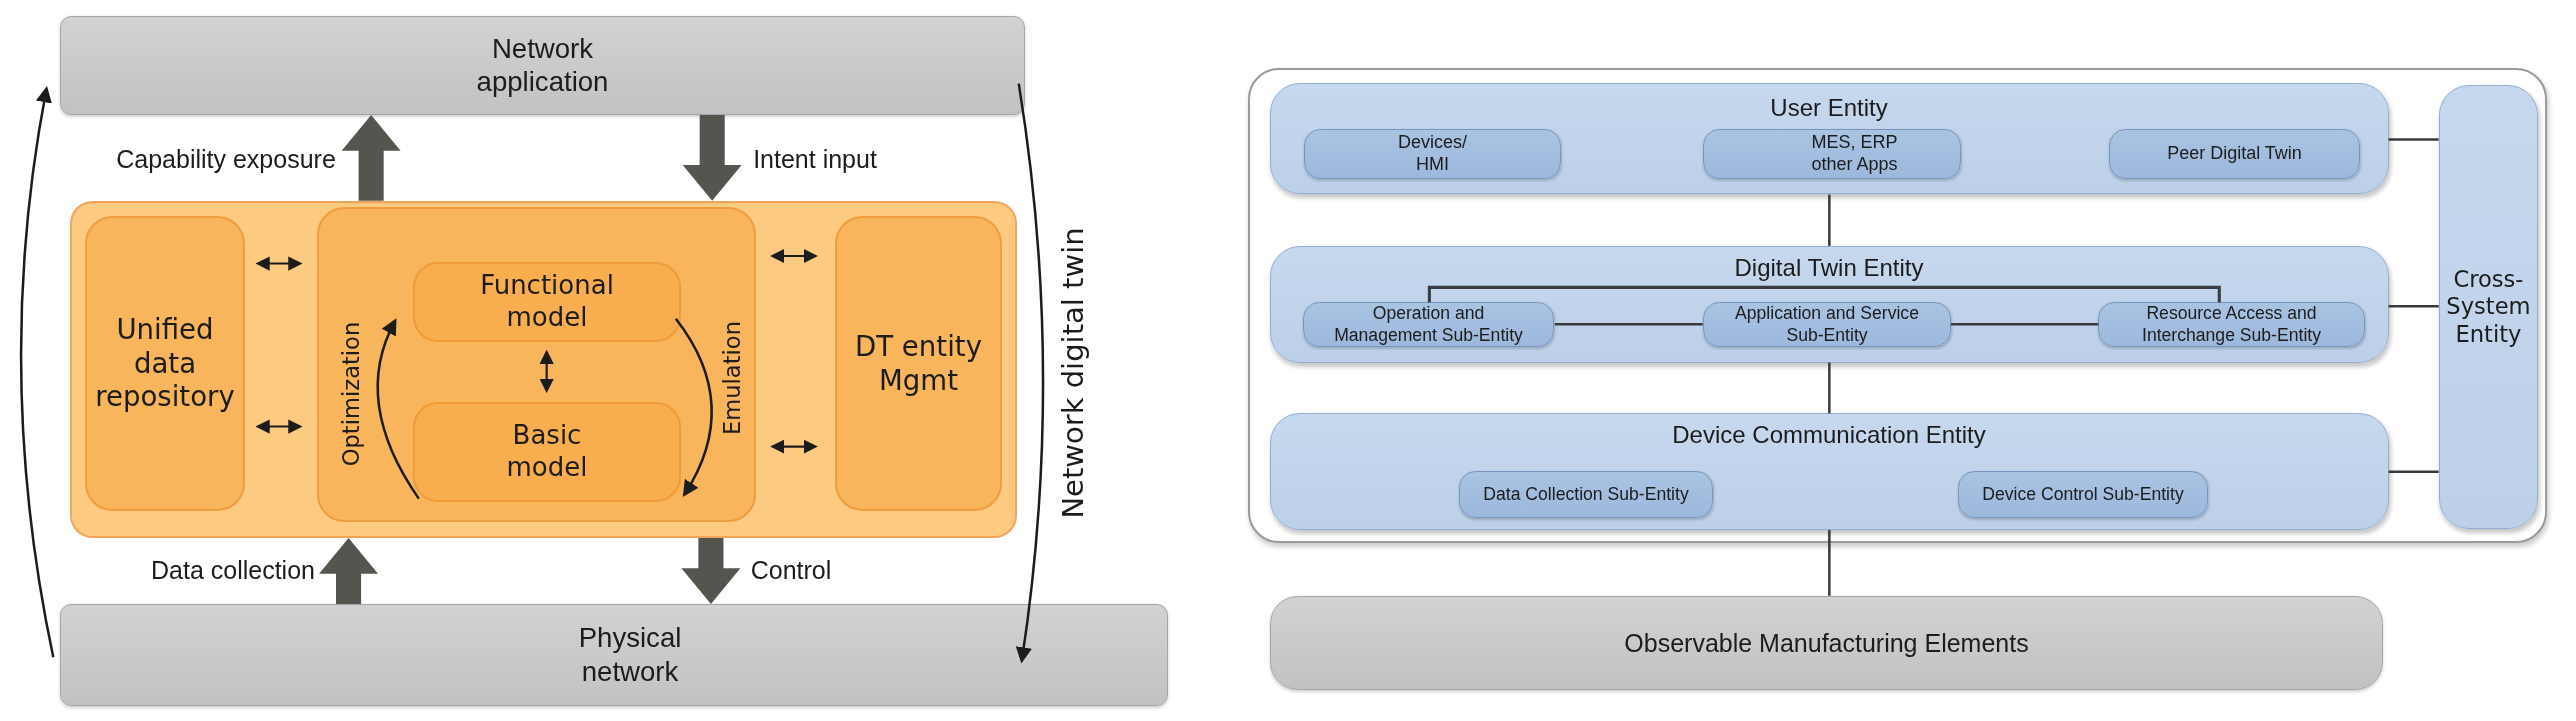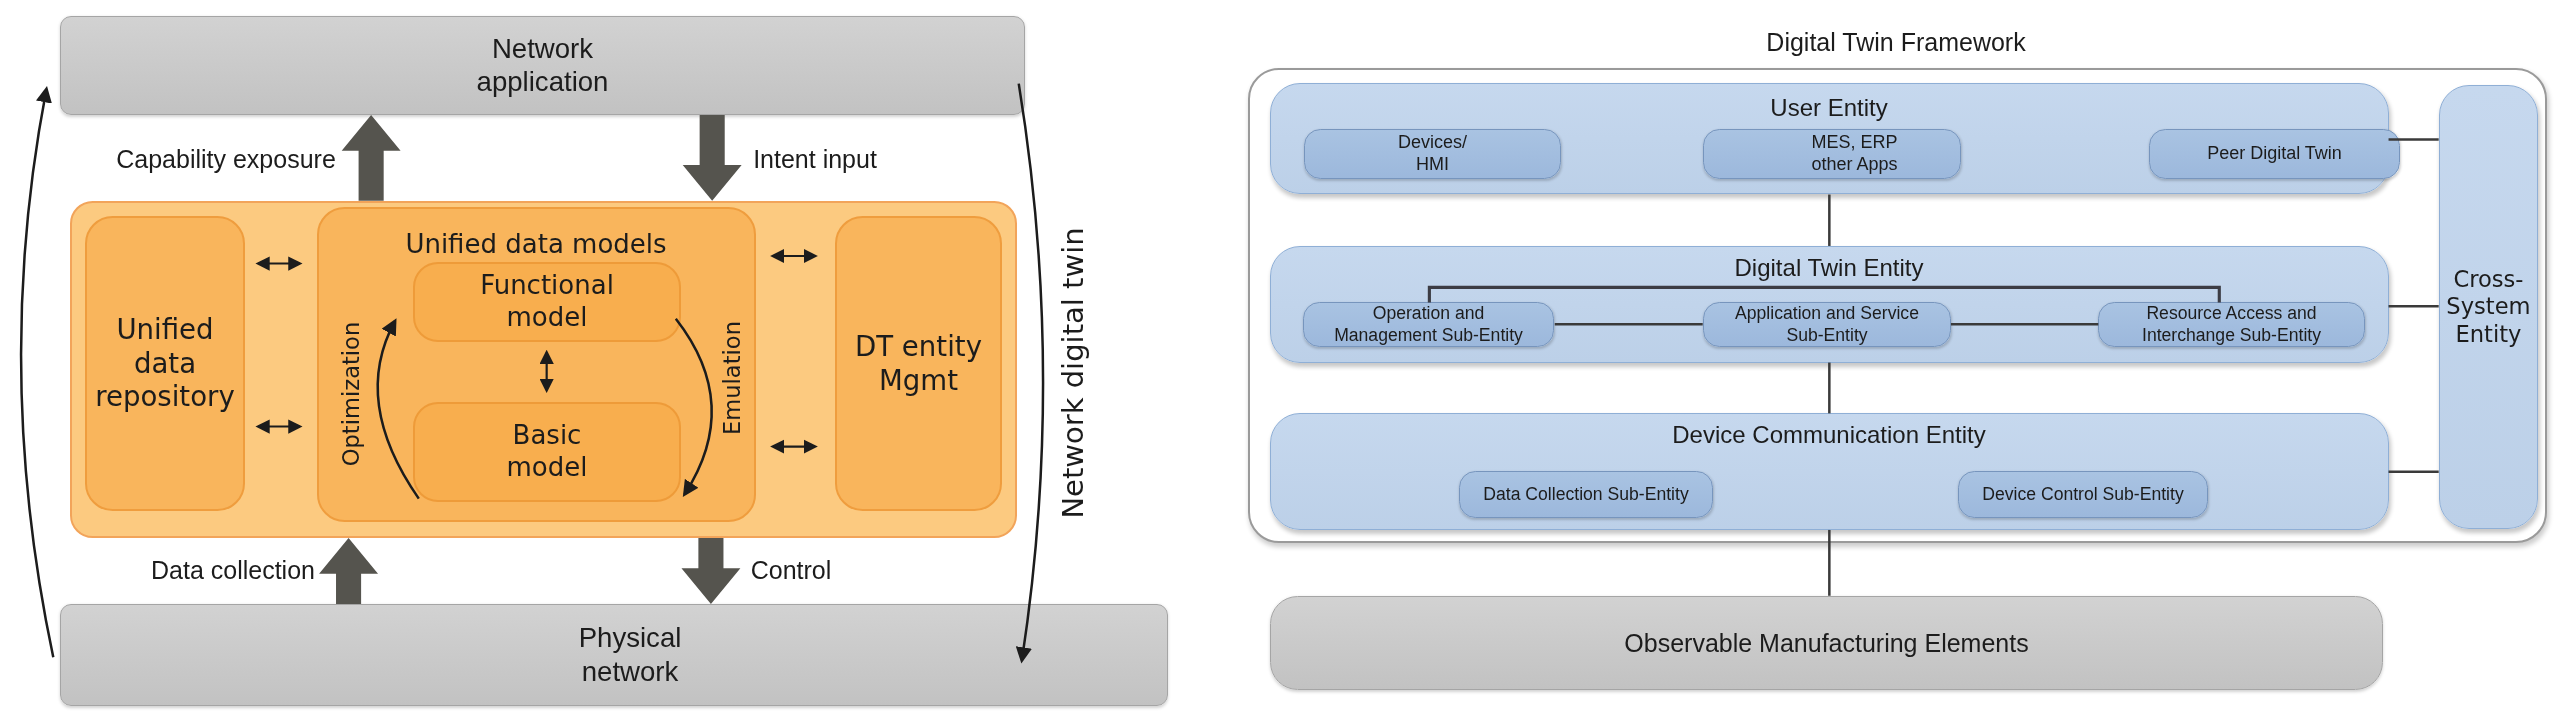--- a/index.html
+++ b/index.html
@@ -59,21 +59,20 @@
   <div class="flabel seg" style="left:815px;top:159px;">Intent input</div>
 
   <div class="box orange-container" style="left:70px;top:201px;width:947px;height:337px;"></div>
 
   <div class="box orange-box dv" style="left:85px;top:216px;width:160px;height:295px;">
     <span>Unified data
 repository</span>
   </div>
 
   <div class="box orange-box" style="left:317px;top:207px;width:439px;height:315px;"></div>
-  <div class="flabel dv" style="left:536px;top:244px;font-size:26px;">Unified data models</div>
 
   <div class="box orange-model dv" style="left:413px;top:262px;width:268px;height:80px;">
     <span>Functional
 model</span>
   </div>
   <div class="box orange-model dv" style="left:413px;top:402px;width:268px;height:100px;">
     <span>Basic
 model</span>
   </div>
 
@@ -88,35 +87,34 @@
   <div class="flabel seg" style="left:233px;top:570px;">Data collection</div>
   <div class="flabel seg" style="left:791px;top:570px;">Control</div>
 
   <div class="box gray-box seg" style="left:60px;top:604px;width:1108px;height:102px;padding-left:32px;">
     <span>Physical
 network</span>
   </div>
 
   <div class="vlabel dv" style="left:1073px;top:373px;font-size:29px;">Network digital twin</div>
 
-  <div class="title seg" style="left:1896px;top:28px;">Digital Twin Framework</div>
 
   <div class="box white-frame" style="left:1248px;top:68px;width:1299px;height:475px;"></div>
 
   <div class="box blue-entity" style="left:1270px;top:83px;width:1119px;height:111px;"></div>
   <div class="entity-title seg" style="left:1829px;top:108px;">User Entity</div>
   <div class="box blue-sub seg" style="left:1304px;top:129px;width:257px;height:50px;">
     <span>Devices/
 HMI</span>
   </div>
   <div class="box blue-sub seg" style="left:1703px;top:129px;width:258px;height:50px;padding-left:45px;">
     <span>MES, ERP
 other Apps</span>
   </div>
-  <div class="box blue-sub seg" style="left:2109px;top:129px;width:251px;height:50px;margin-left:40px;">
+  <div class="box blue-sub seg" style="left:2109px;top:129px;width:251px;height:50px;">
     <span>Peer Digital Twin</span>
   </div>
 
   <div class="box blue-entity" style="left:1270px;top:246px;width:1119px;height:117px;"></div>
   <div class="entity-title seg" style="left:1829px;top:268px;">Digital Twin Entity</div>
   <div class="box blue-sub seg" style="left:1303px;top:302px;width:251px;height:45px;font-size:17.6px;">
     <span>Operation and
 Management Sub-Entity</span>
   </div>
   <div class="box blue-sub seg" style="left:1703px;top:302px;width:248px;height:45px;font-size:17.6px;">

